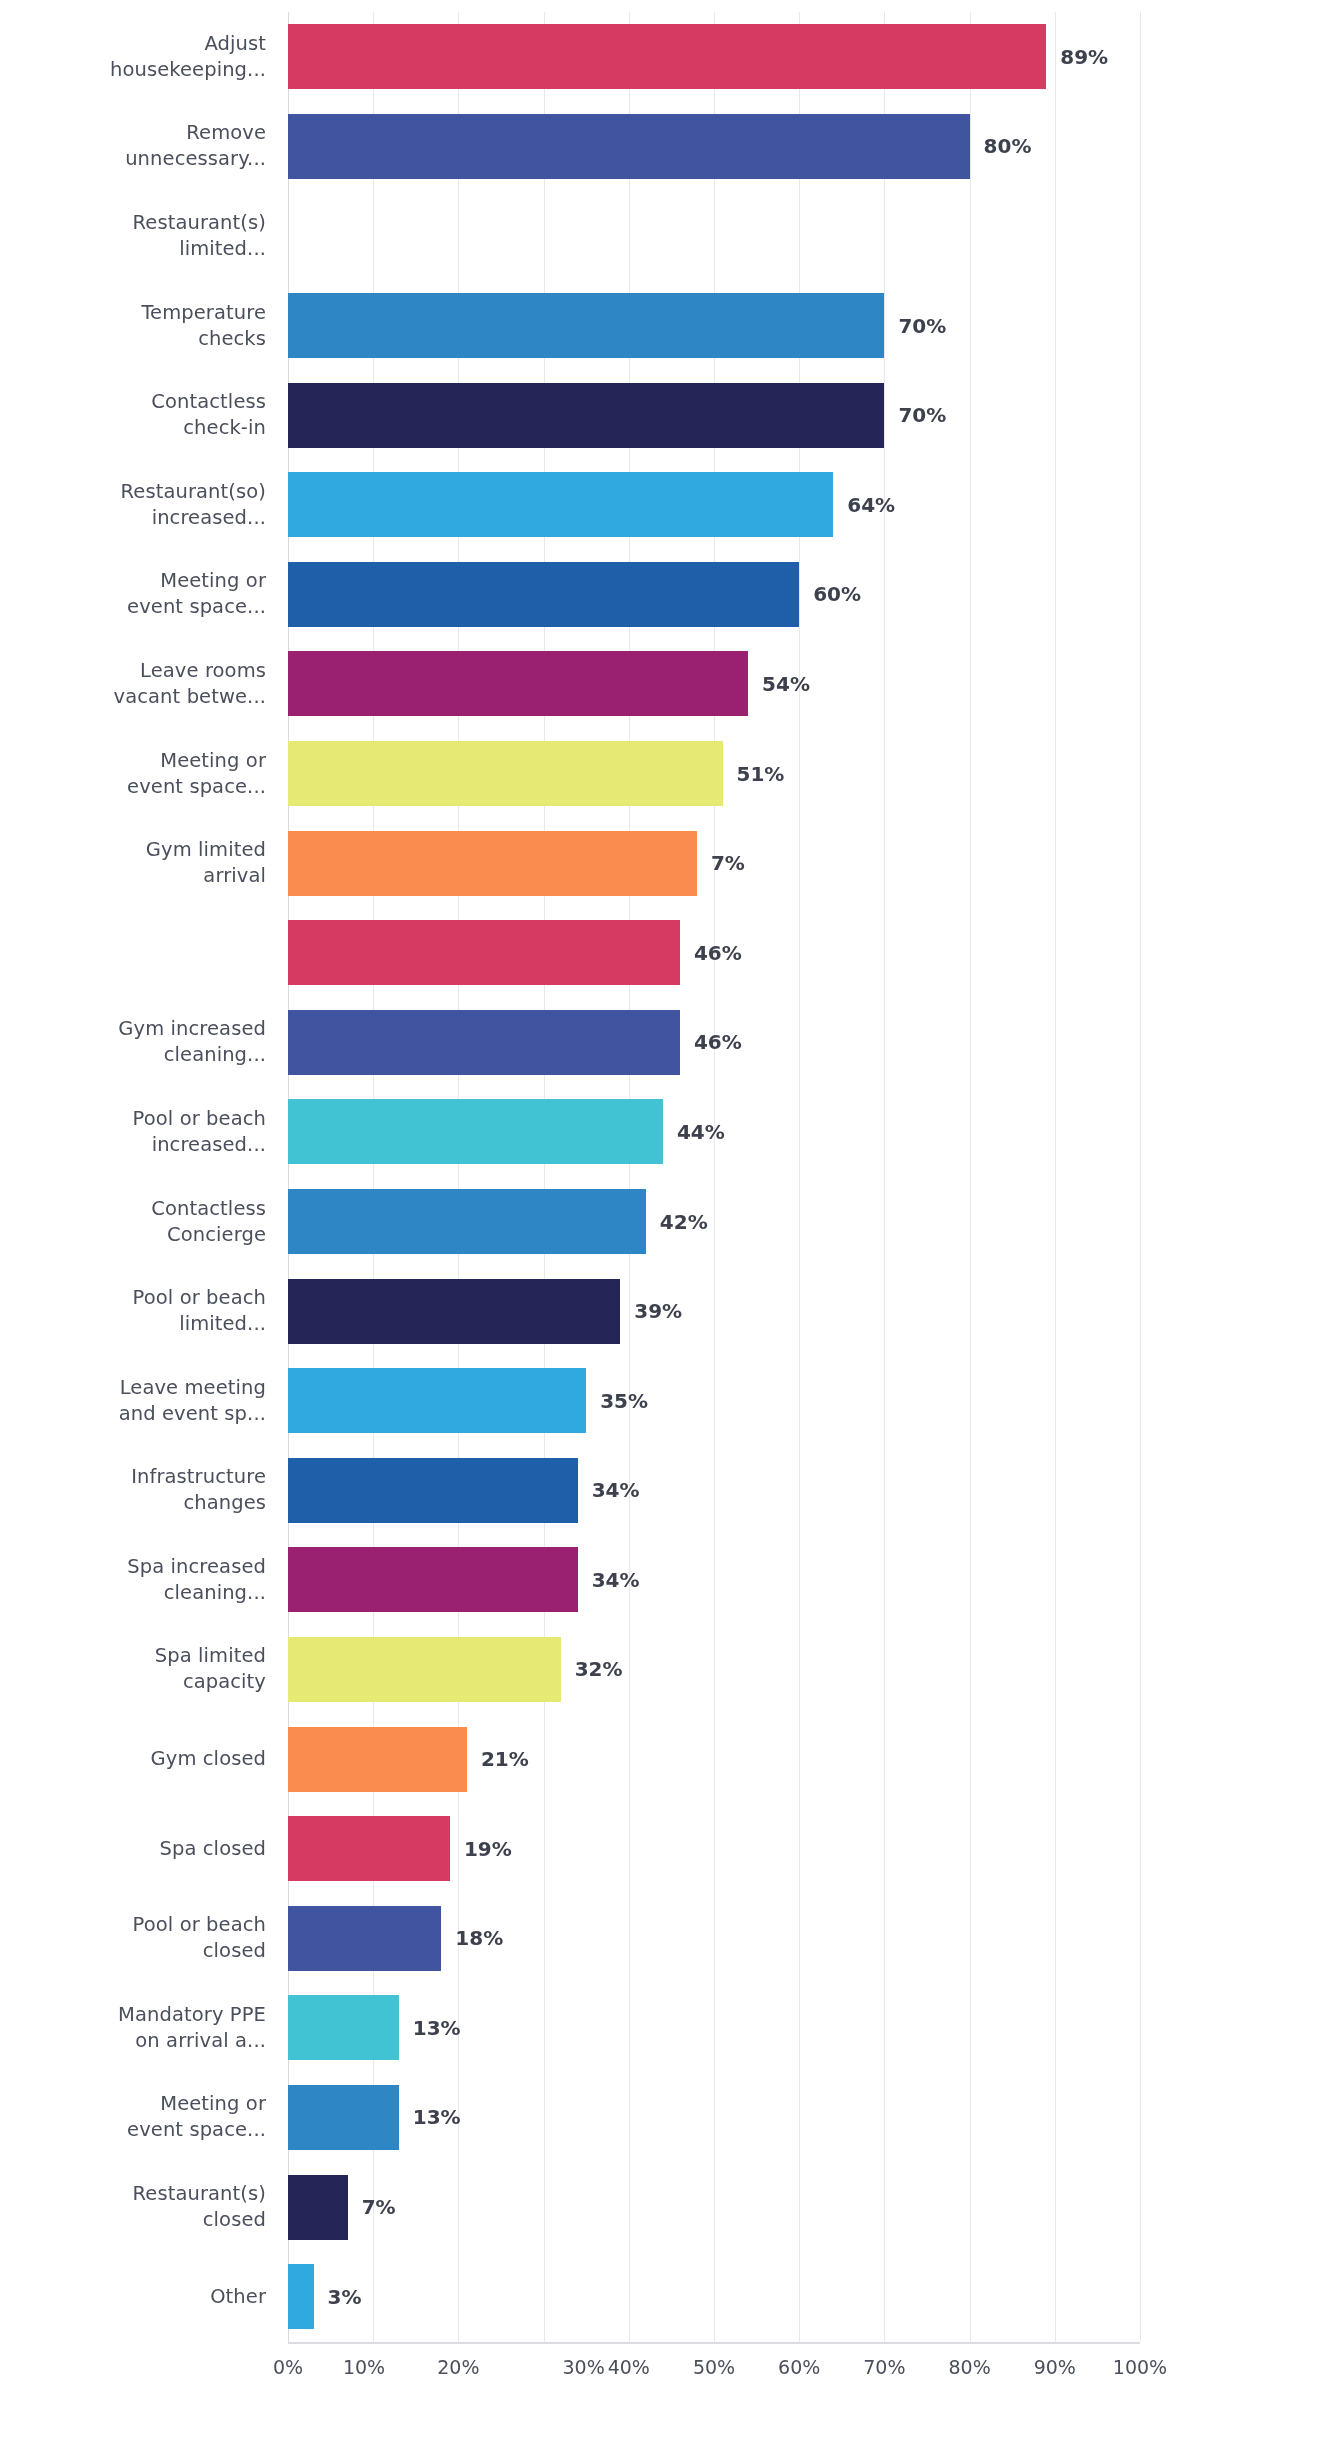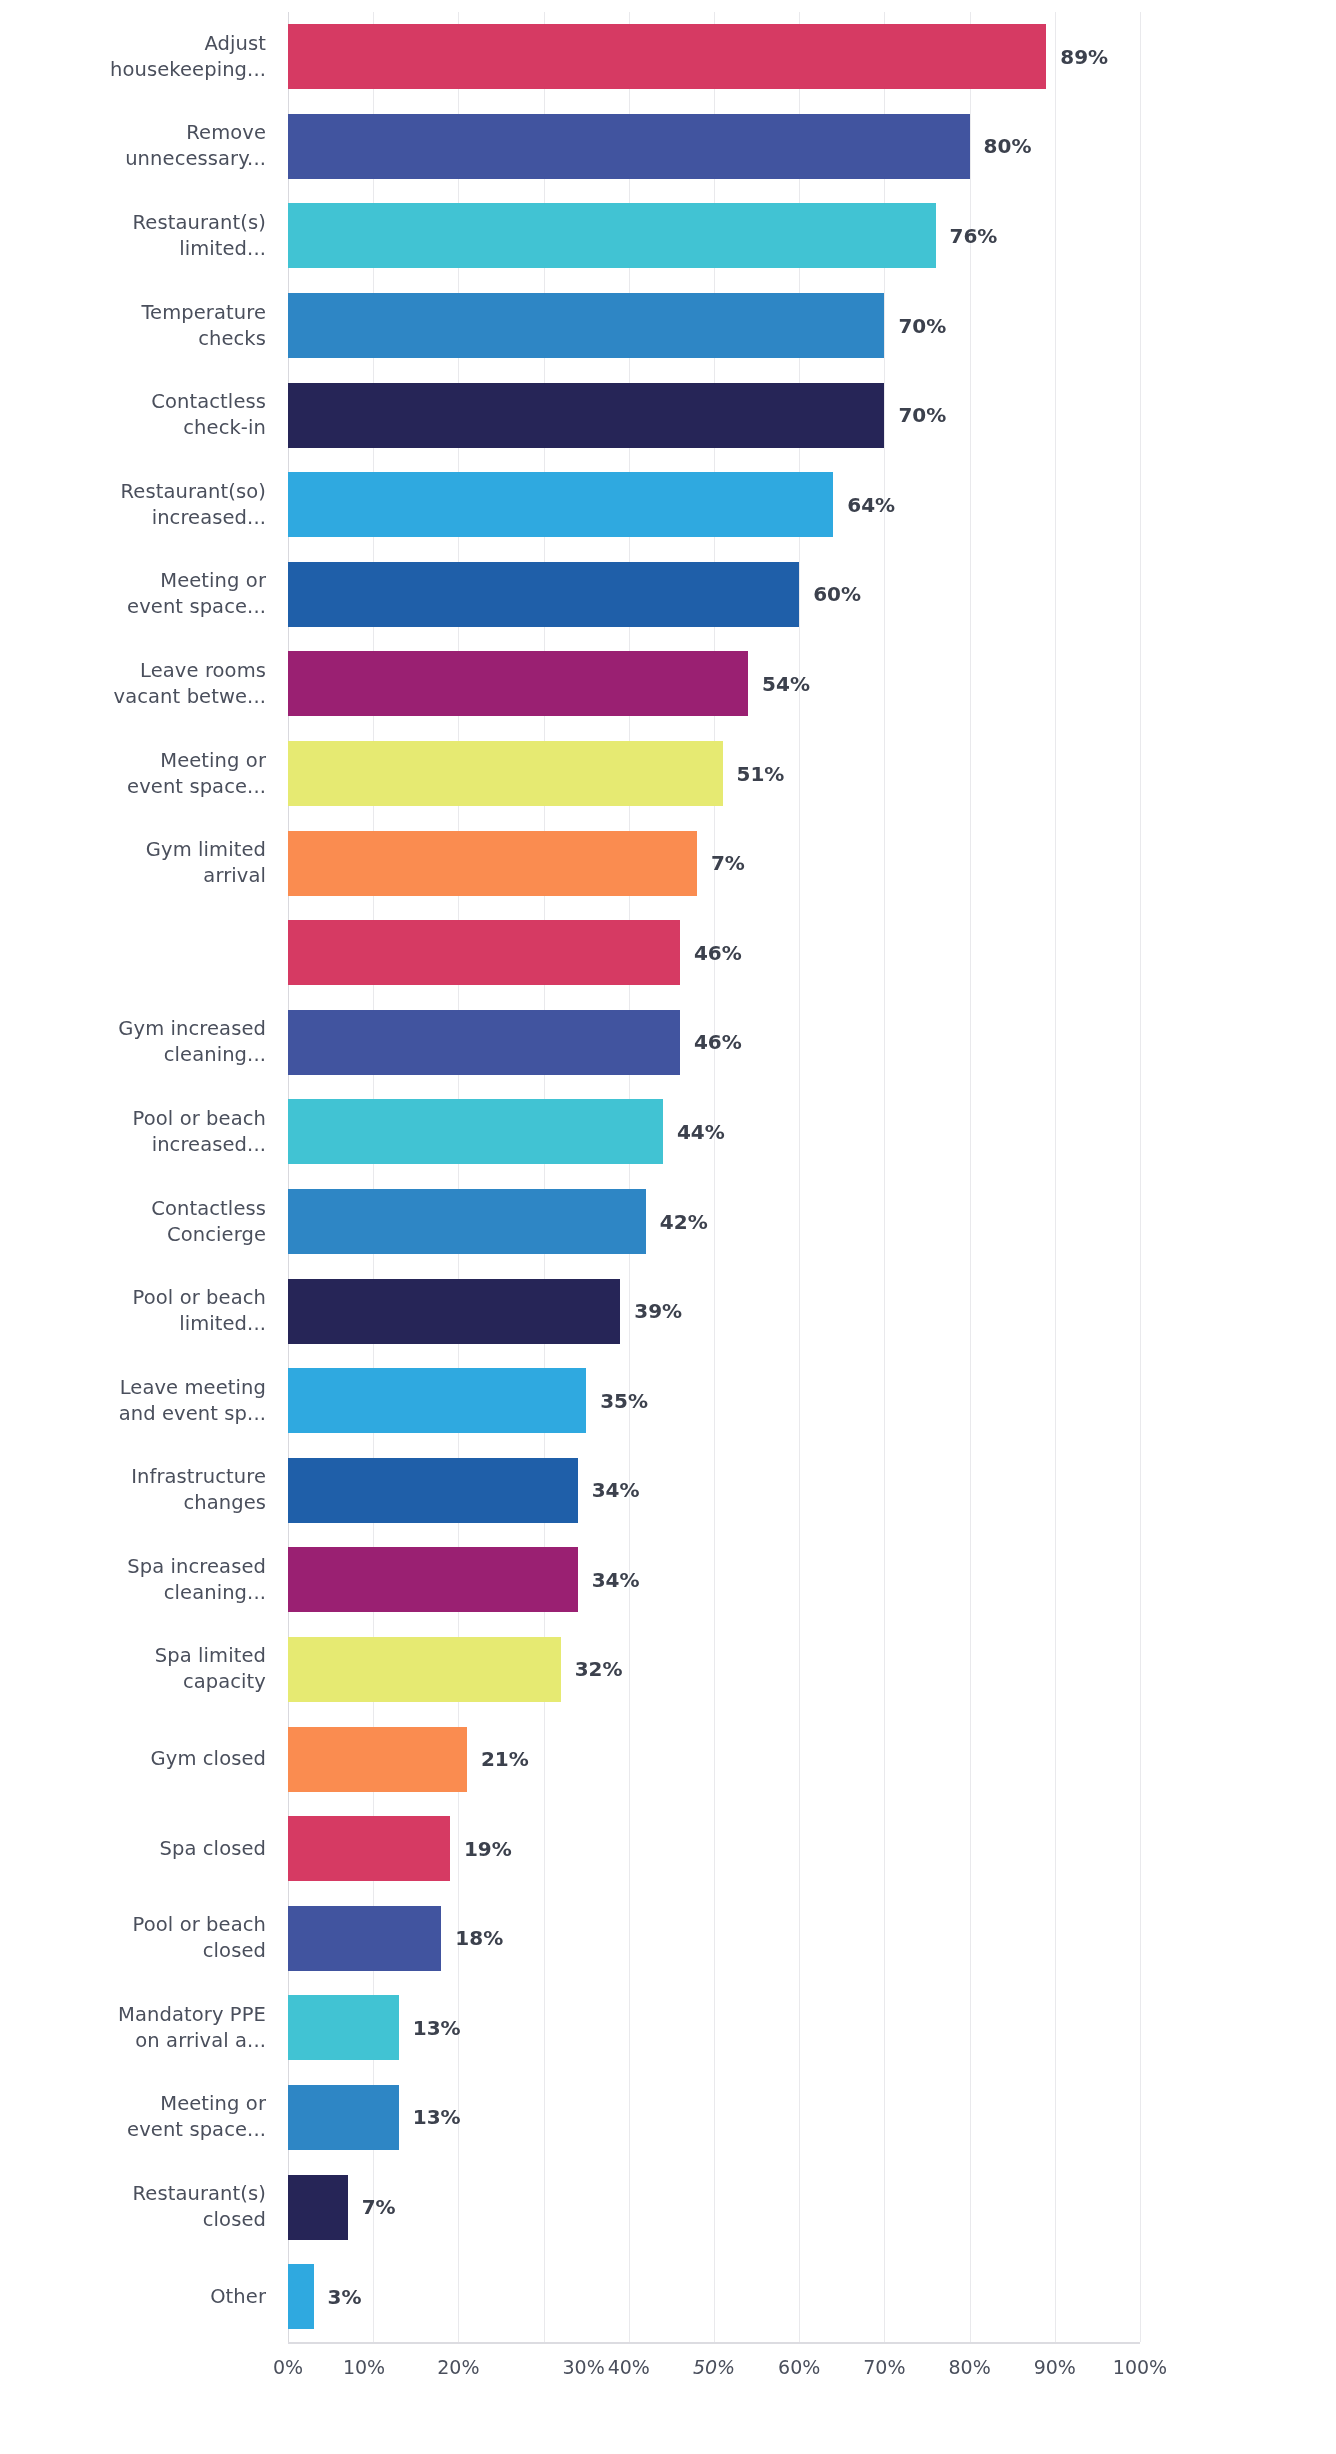--- a/index.html
+++ b/index.html
@@ -157,24 +157,20 @@
         <div class="row-label">Remove
 unnecessary...</div>
         <div class="bar-track">
           <div class="bar" style="width: 681.6px; background: rgb(65, 84, 159);"></div>
           <div class="bar-value">80%</div>
         </div>
       </div>
       <div class="bar-row">
         <div class="row-label">Restaurant(s)
 limited...</div>
-        <div class="bar-track">
-          <div class="bar" style="width: 647.52px; background: rgb(65, 195, 211);"></div>
-          <div class="bar-value">76%</div>
-        </div>
       </div>
       <div class="bar-row">
         <div class="row-label">Temperature
 checks</div>
         <div class="bar-track">
           <div class="bar" style="width: 596.4px; background: rgb(46, 134, 197);"></div>
           <div class="bar-value">70%</div>
         </div>
       </div>
       <div class="bar-row">
@@ -349,21 +345,21 @@
         </div>
       </div>
     </div>
 
   <div class="x-axis" id="x-axis">
       <div class="x-tick" style="left: 0px;">0%</div>
       <div class="x-tick" style="left: 76px;">10%</div>
       <div class="x-tick" style="left: 170.4px;">20%</div>
       <div class="x-tick" style="left: 255.6px; margin-left: 40px;">30%</div>
       <div class="x-tick" style="left: 340.8px;">40%</div>
-      <div class="x-tick" style="left: 426px; font-style: italic;">50%</div>
+      <div class="x-tick" style="left: 426px;">50%</div>
       <div class="x-tick" style="left: 511.2px;">60%</div>
       <div class="x-tick" style="left: 596.4px;">70%</div>
       <div class="x-tick" style="left: 681.6px;">80%</div>
       <div class="x-tick" style="left: 766.8px;">90%</div>
       <div class="x-tick" style="left: 852px;">100%</div>
     </div>
 
 </div>
 
 </body></html>

